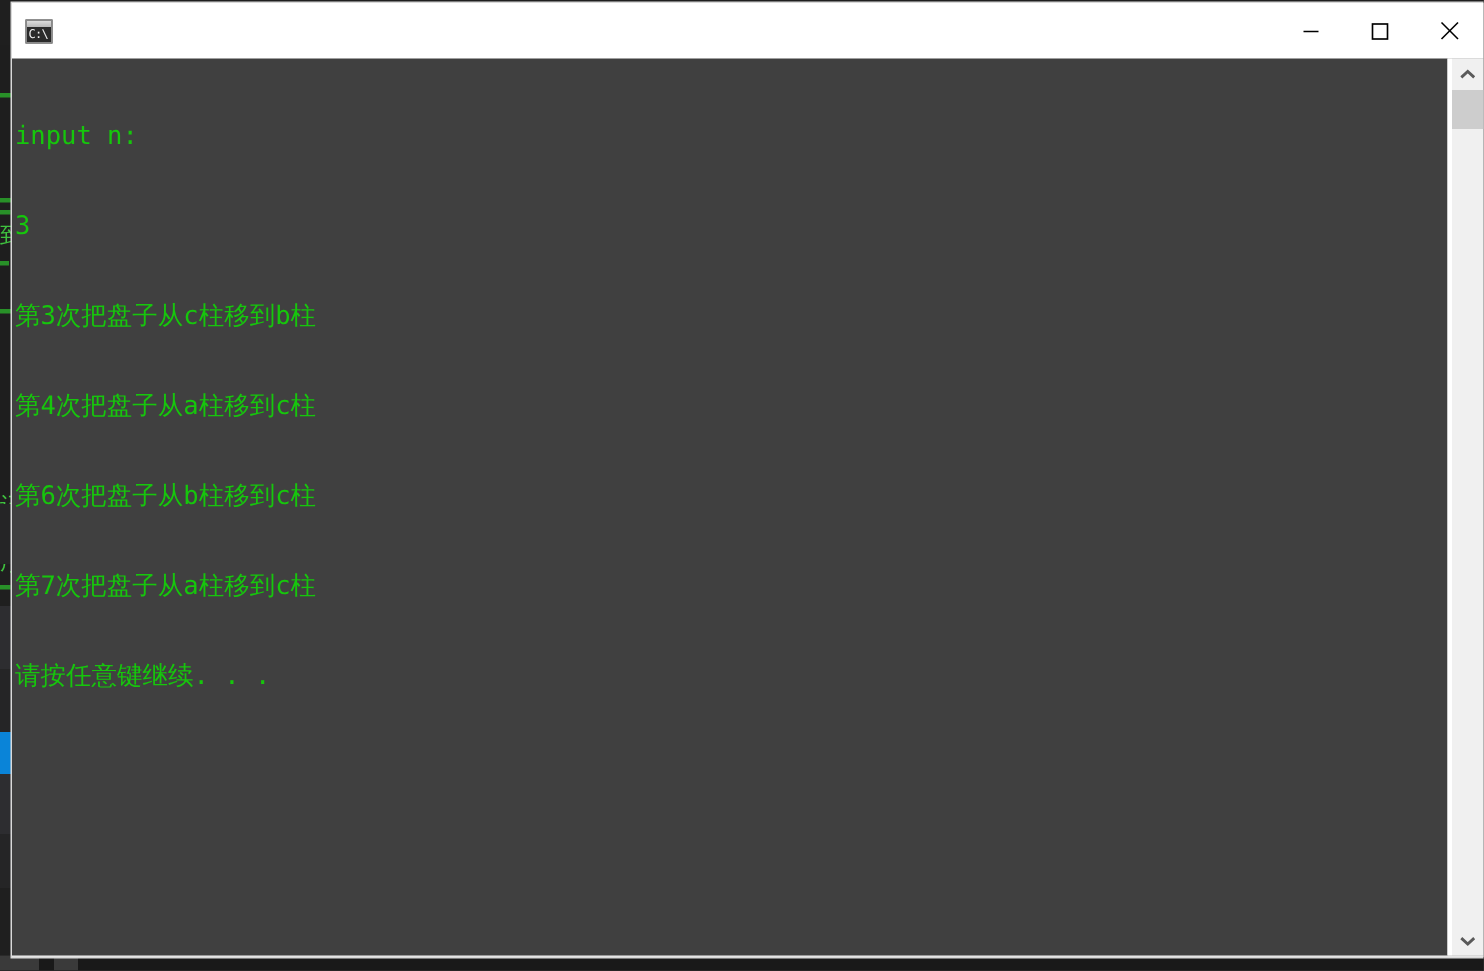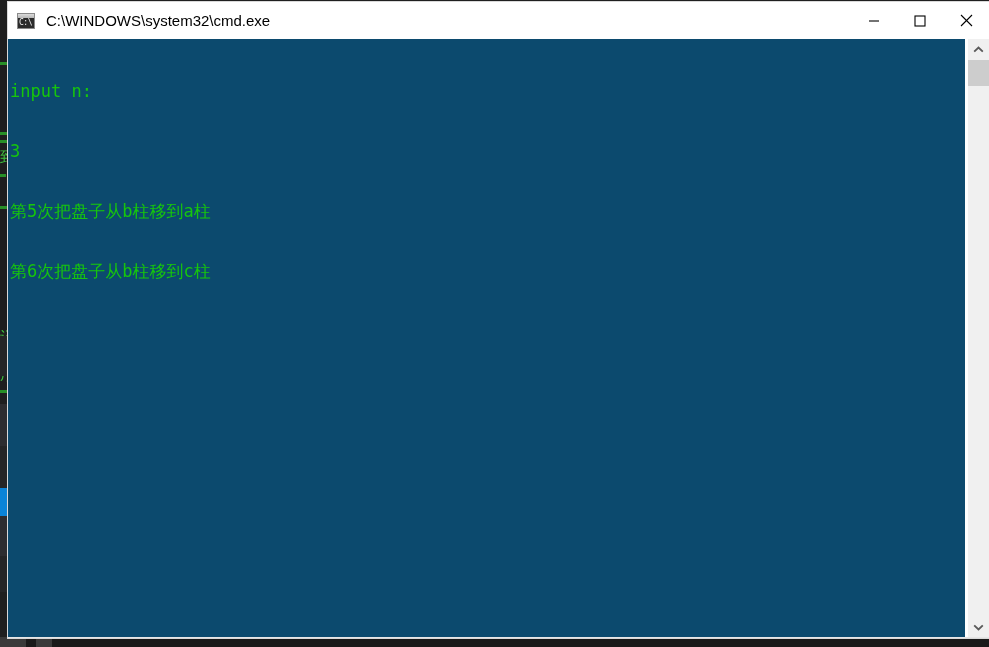--- a/index.html
+++ b/index.html
@@ -148,21 +148,21 @@
     border: none;
     padding: 0;
     cursor: default;
   }
   .win-btn svg { display: block; }
 
   
   #console-area {
     flex: 1 1 auto;
     display: flex;
-    background: #0c4a6e;
+    background: #404040;
     min-height: 0;
     position: relative;
   }
   #console-text {
     flex: 1 1 auto;
     padding: 2px 0 0 2px;
     color: #16c60c;
     font-family: "DejaVu Sans Mono", "Liberation Mono", monospace;
     font-size: 17px;
     line-height: 20px;
@@ -239,21 +239,20 @@
 </div>
 
 <div id="cmd-window">
 
   <div id="titlebar">
     <div id="title-left">
       <div id="app-icon">
         <div class="icon-caption"></div>
         <div class="icon-prompt">C:\</div>
       </div>
-      <div id="title-text">C:\WINDOWS\system32\cmd.exe</div>
     </div>
 
     <div id="win-buttons">
       <button class="win-btn" title="Minimize">
         <svg width="12" height="12" viewBox="0 0 12 12">
           <line x1="1" y1="6" x2="11" y2="6" stroke="#000" stroke-width="1.1"></line>
         </svg>
       </button>
       <button class="win-btn" title="Maximize">
         <svg width="12" height="12" viewBox="0 0 12 12">
@@ -266,22 +265,25 @@
           <line x1="12" y1="1" x2="1" y2="12" stroke="#000" stroke-width="1.1"></line>
         </svg>
       </button>
     </div>
   </div>
 
   <div id="console-area">
     <div id="console-text">
       <div class="cline">input n:</div>
       <div class="cline">3</div>
-      <div class="cline">第5次把盘子从b柱移到a柱</div>
+      <div class="cline">第3次把盘子从c柱移到b柱</div>
+      <div class="cline">第4次把盘子从a柱移到c柱</div>
       <div class="cline">第6次把盘子从b柱移到c柱</div>
+      <div class="cline">第7次把盘子从a柱移到c柱</div>
+      <div class="cline">请按任意键继续. . .</div>
     </div>
 
     <div id="console-scrollbar">
       <div class="sb-arrow">
         <svg width="11" height="8" viewBox="0 0 11 8">
           <path d="M1.2 5.6 L5.5 1.6 L9.8 5.6" fill="none" stroke="#5a5a5a" stroke-width="1.9"></path>
         </svg>
       </div>
       <div class="sb-track">
         <div id="sb-thumb"></div>

